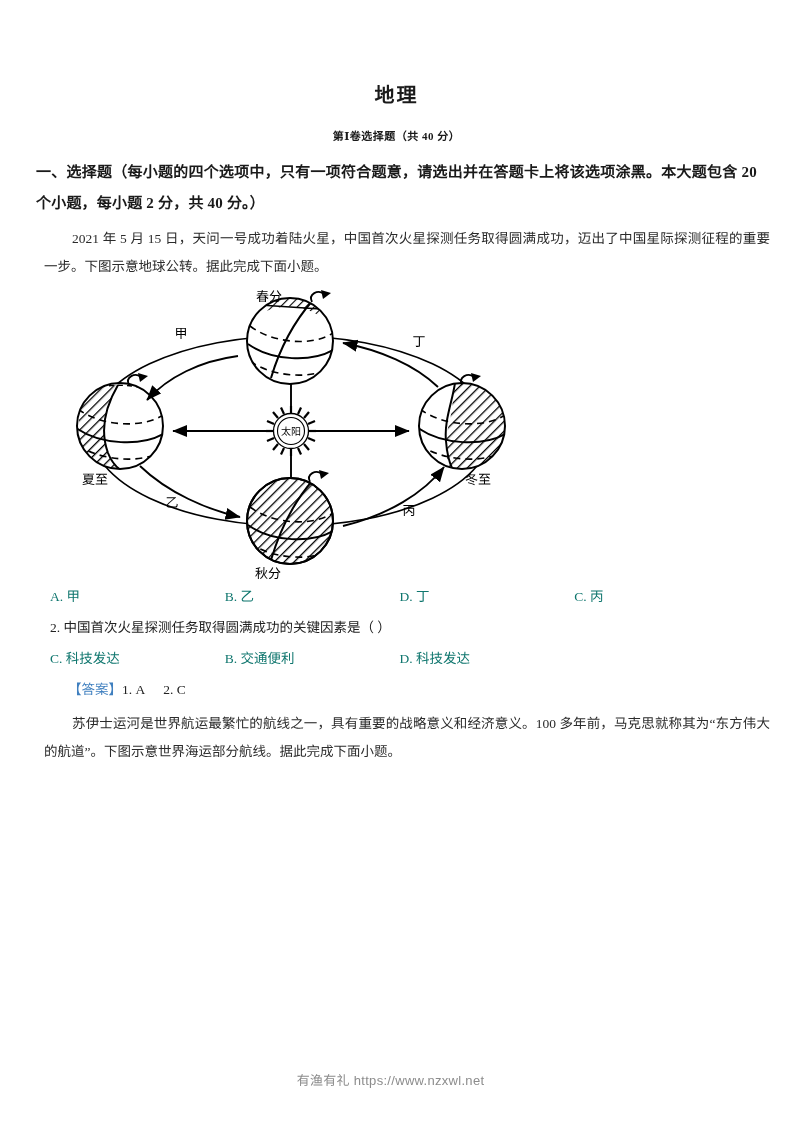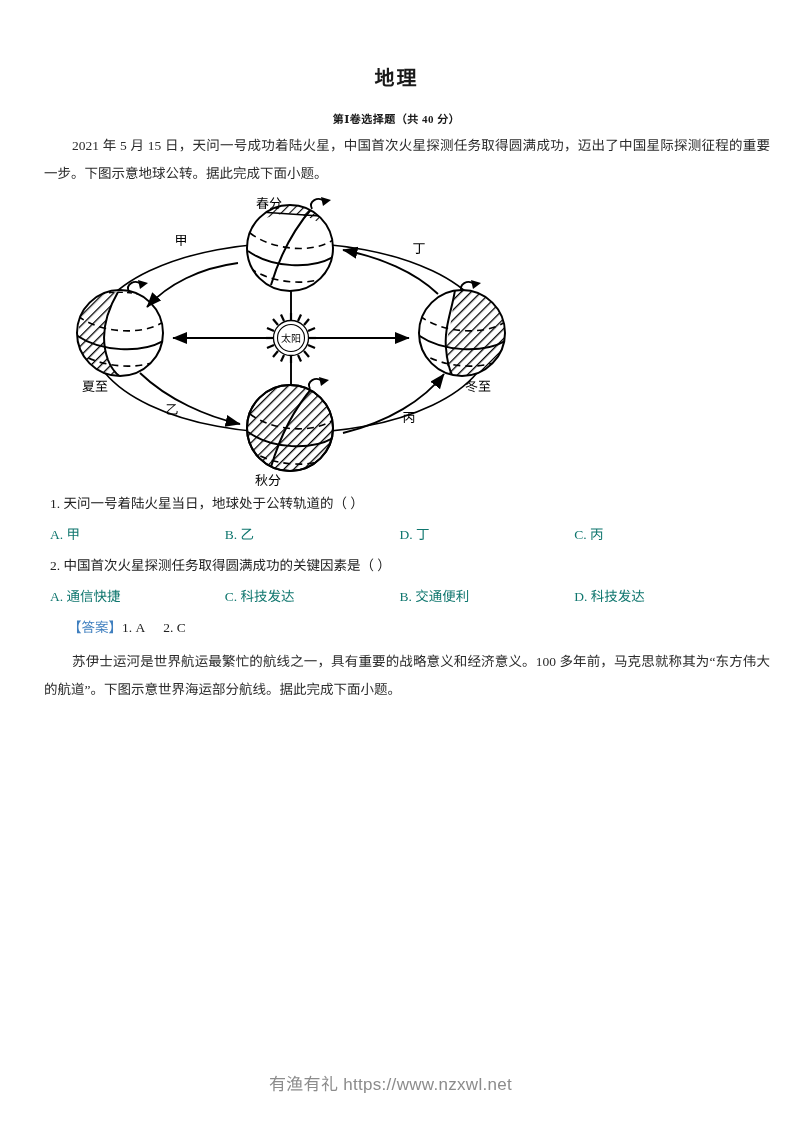--- a/index.html
+++ b/index.html
@@ -22,21 +22,21 @@
     padding: 0;
   }
 
   
   .doc-title {
     text-align: center;
     font-size: 20px;
     font-weight: bold;
     letter-spacing: 2px;
     margin: 0;
-    padding-top: 66px;
+    padding-top: 83px;
     line-height: 1.2;
   }
   .sub-title {
     text-align: center;
     font-size: 11px;
     font-weight: bold;
     margin: 0;
     padding-top: 20px;
     letter-spacing: 0.5px;
   }
@@ -102,34 +102,35 @@
   }
 
   
   .watermark {
     position: absolute;
     left: 0;
     right: 12px;
     top: 1070px;
     text-align: center;
     font-family: "Liberation Sans", "DejaVu Sans", sans-serif;
-    font-size: 17px;
+    font-size: 13px;
     color: #8c8c8c;
     letter-spacing: 0.3px;
   }
 </style>
 </head>
 <body>
 
 <div class="page">
 
   <h1 class="doc-title">地理</h1>
 
   <h2 class="sub-title">第Ⅰ卷选择题（共 40 分）</h2>
 
+  <p class="section-head">一、选择题（每小题的四个选项中，只有一项符合题意，请选出并在答题卡上将该选项涂黑。本大题包含 20 个小题，每小题 2 分，共 40 分。）</p>
 
   <p class="para">2021 年 5 月 15 日，天问一号成功着陆火星，中国首次火星探测任务取得圆满成功，迈出了中国星际探测征程的重要一步。下图示意地球公转。据此完成下面小题。</p>
 
   <div class="figure">
     <svg width="793" height="300" viewBox="0 0 793 300" xmlns="http://www.w3.org/2000/svg">
       <defs>
         <pattern id="hatch" width="7" height="7" patternTransform="rotate(45)" patternUnits="userSpaceOnUse">
           <line x1="0" y1="0" x2="0" y2="7" stroke="#000" stroke-width="2.6"></line>
         </pattern>
         <pattern id="hatchFine" width="6" height="6" patternTransform="rotate(45)" patternUnits="userSpaceOnUse">
@@ -263,31 +264,29 @@
       </g>
       <text class="fig-label" x="181" y="57" text-anchor="middle">甲</text>
       <text class="fig-label" x="172" y="226" text-anchor="middle">乙</text>
       <text class="fig-label" x="409" y="234" text-anchor="middle">丙</text>
       <text class="fig-label" x="419" y="65" text-anchor="middle">丁</text>
     </svg>
   </div>
 
   <div class="q-block">
 
-    <p class="q-stem">1. 天问一号着陆火星当日，地球处于公转轨道的（     ）</p>
     <div class="q-options">
       <span class="opt">A. 甲</span>
       <span class="opt">B. 乙</span>
       <span class="opt">D. 丁</span>
       <span class="opt">C. 丙</span>
     </div>
 
     <p class="q-stem">2. 中国首次火星探测任务取得圆满成功的关键因素是（     ）</p>
     <div class="q-options">
-      <span class="opt">A. 通信快捷</span>
       <span class="opt">C. 科技发达</span>
       <span class="opt">B. 交通便利</span>
       <span class="opt">D. 科技发达</span>
     </div>
   </div>
 
   <div class="answer-line">
     <span class="answer-tag">【答案】</span><span>1. A</span><span class="answer-sp"></span><span>2. C</span>
   </div>
 

